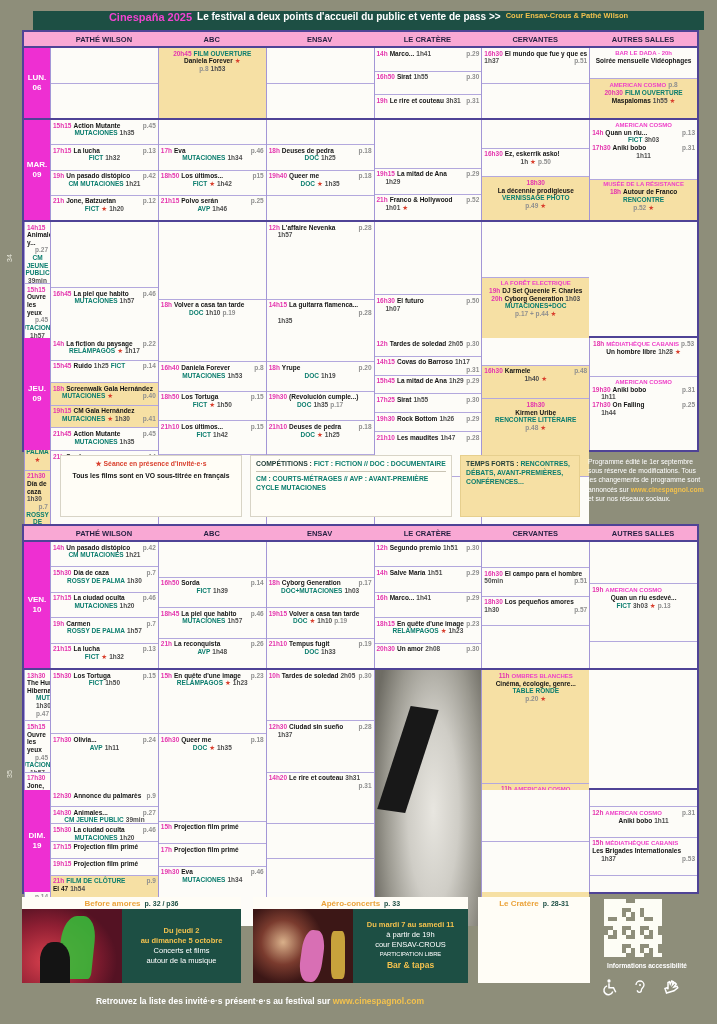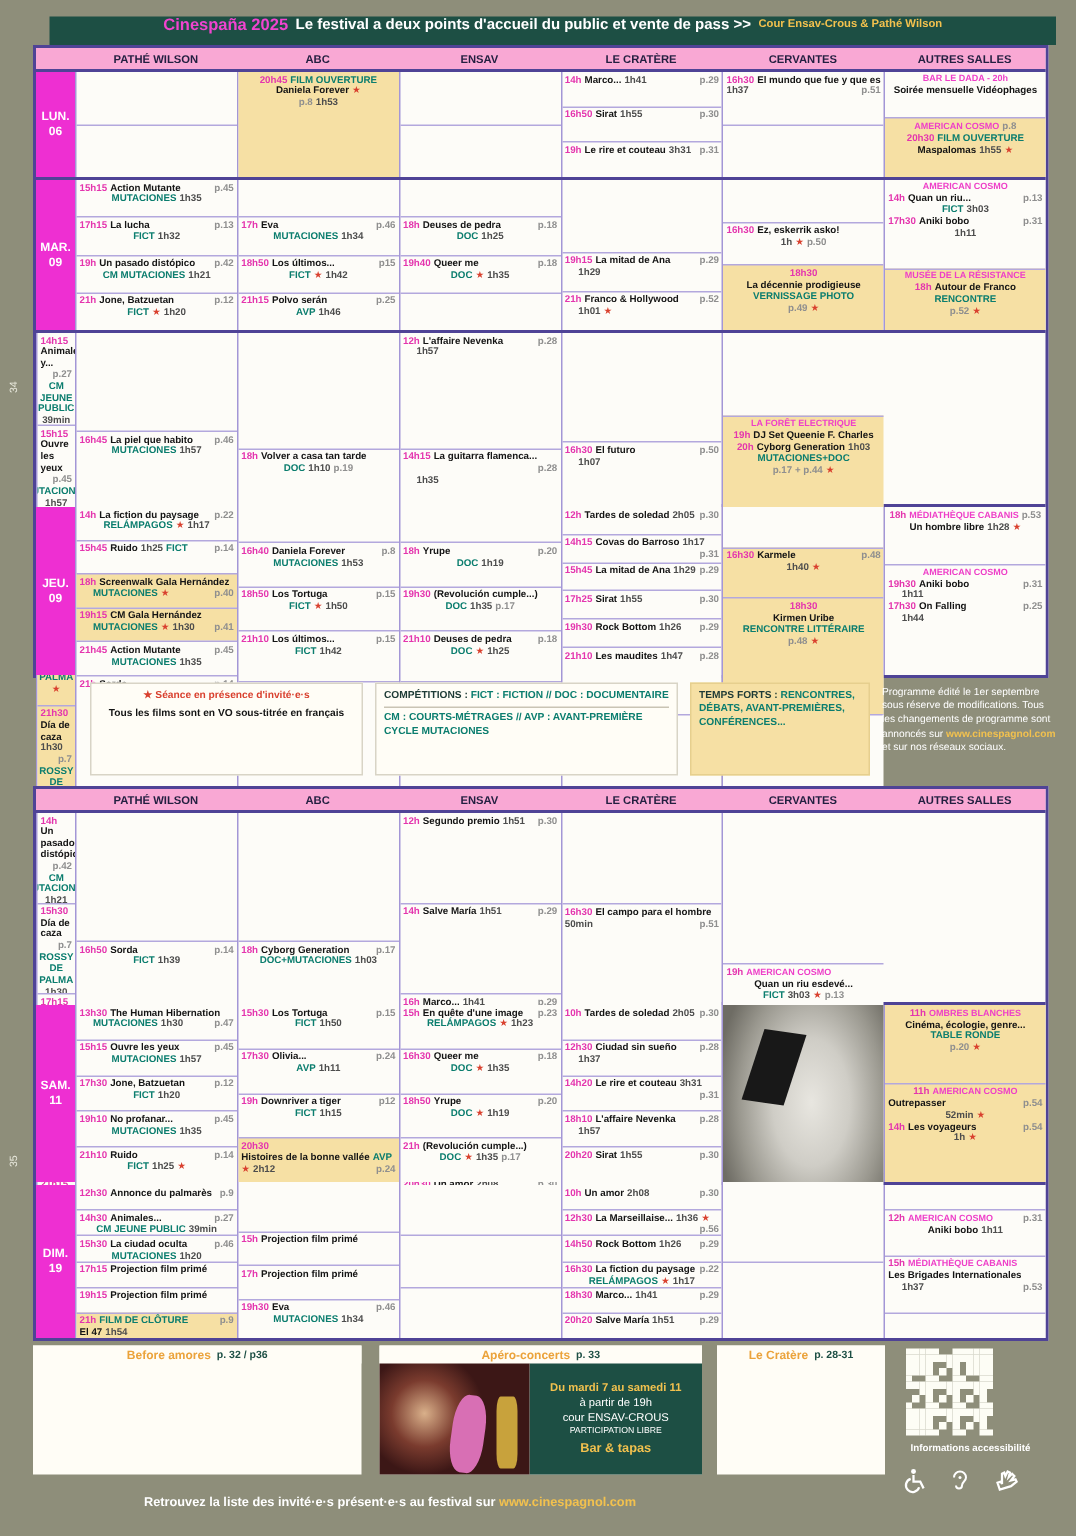--- a/index.html
+++ b/index.html
@@ -875,20 +875,24 @@
     <div class="vrow">
       <div class="vh"></div>
       <div class="vh">PATHÉ WILSON</div>
       <div class="vh">ABC</div>
       <div class="vh">ENSAV</div>
       <div class="vh">LE CRATÈRE</div>
       <div class="vh">CERVANTES</div>
       <div class="vh">AUTRES SALLES</div>
     </div>
     <div class="dayrow" style="height: 126px;">
+      <div class="daylab">
+        <div>VEN.</div>
+        <div>10</div>
+      </div>
       <div class="cell">
         <div class="ev" style="flex: 1 1 0%;">
           <div class="erow">
             <span class="g-tm">14h</span>
             <span class="g-ti">Un pasado distópico</span>
             <span class="g-pg pright">p.42</span>
           </div>
           <div class="erow center">
             <span class="g-cat">CM MUTACIONES</span>
             <span class="g-du">1h21</span>
@@ -1093,24 +1097,20 @@
             <span class="g-cat">FICT</span>
             <span class="g-du">3h03</span>
             <span class="g-st">★</span>
             <span class="g-pg">p.13</span>
           </div>
         </div>
         <div class="ev sp" style="flex: 0.6 1 0%;"></div>
       </div>
     </div>
     <div class="dayrow" style="height: 118px;">
-      <div class="daylab">
-        <div>SAM.</div>
-        <div>11</div>
-      </div>
       <div class="cell">
         <div class="ev" style="flex: 1 1 0%;">
           <div class="erow">
             <span class="g-tm">13h30</span>
             <span class="g-ti">The Human Hibernation</span>
           </div>
           <div class="erow cont">
             <span class="g-cat">MUTACIONES</span>
             <span class="g-du">1h30</span>
             <span class="g-pg pright">p.47</span>
@@ -1551,20 +1551,29 @@
     <span class="link">www.cinespagnol.com</span>
     <span>et sur nos réseaux sociaux.</span>
   </div>
 </div>
 
 <div class="abs ad" style="left:22px;width:219px">
   <div class="adhead">
     <span class="ttl">Before amores</span>
     <span class="pp">p. 32 / p36</span>
   </div>
+  <div class="adbody">
+    <div class="photo1"></div>
+    <div class="adbox">
+      <div class="yel">Du jeudi 2</div>
+      <div class="yel">au dimanche 5 octobre</div>
+      <div>Concerts et films</div>
+      <div>autour de la musique</div>
+    </div>
+  </div>
 </div>
 
 <div class="abs ad" style="left:253px;width:215px">
   <div class="adhead">
     <span class="ttl">Apéro-concerts</span>
     <span class="pp">p. 33</span>
   </div>
   <div class="adbody">
     <div class="photo2"></div>
     <div class="adbox">

